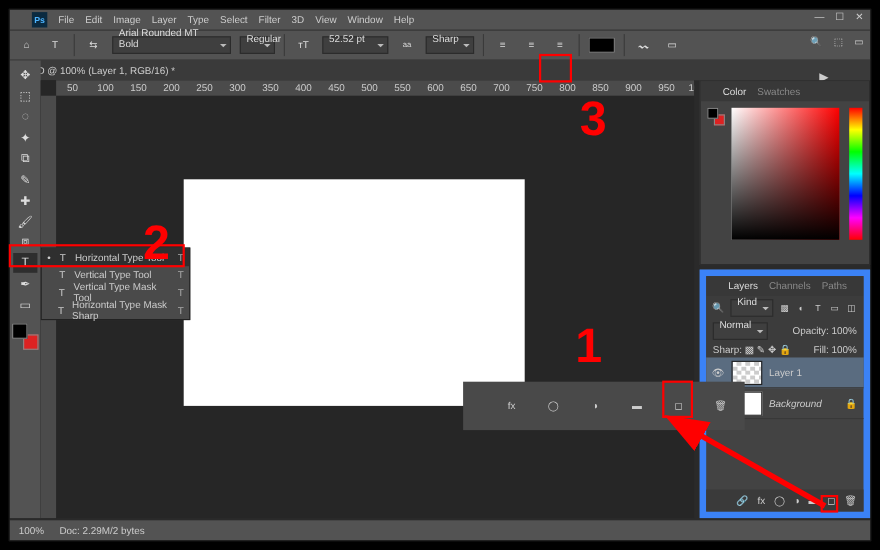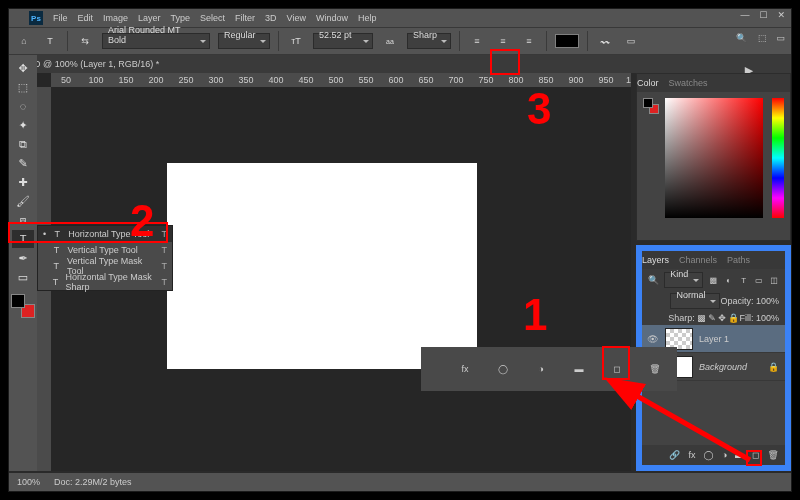--- a/index.html
+++ b/index.html
@@ -29,32 +29,32 @@
 .fgbg .fg { position:absolute; left:1px; top:1px; width:14px; height:14px; background:#000; border:1px solid #888; }
 .flyout { position:absolute; left:28px; top:216px; width:136px; background:#4a4a4a; border:1px solid #222; }
 .flyrow { height:16px; display:flex; align-items:center; padding:0 5px; gap:6px; color:#ddd; font-size:8px; }
 .flyrow.sel { background:#2f2f2f; }
 .flyrow .key { margin-left:auto; color:#aaa; }
 .flyrow .tico { width:10px; text-align:center; }
 .rightdock { position:absolute; right:30px; top:46px; width:24px; display:flex; flex-direction:column; align-items:center; gap:10px; padding-top:6px; }
 .rightdock .ri { width:18px; height:18px; display:flex; align-items:center; justify-content:center; color:#ccc; font-size:11px; }
 .rightdock2 { position:absolute; right:30px; top:280px; width:24px; display:flex; flex-direction:column; align-items:center; gap:10px; padding-top:6px; }
 .colorpanel { position:absolute; right:0; top:64px; width:155px; height:168px; background:#434343; border:1px solid #2c2c2c; }
-.paneltabs { height:18px; display:flex; align-items:center; gap:10px; padding-left:0; background:#383838; font-size:8px; }
+.paneltabs { height:18px; display:flex; align-items:center; gap:10px; padding-left:20px; background:#383838; font-size:8px; }
 .paneltabs .t { color:#888; }
 .paneltabs .t.act { color:#ddd; }
 .picker { position:absolute; left:28px; top:24px; width:98px; height:120px; background:linear-gradient(to top,#000,transparent),linear-gradient(to right,#fff,#f00); }
 .hue { position:absolute; right:6px; top:24px; width:12px; height:120px; background:linear-gradient(to bottom,#f00,#ff0,#0f0,#0ff,#00f,#f0f,#f00); }
 .miniswatch { position:absolute; left:6px; top:24px; width:16px; height:16px; }
 .miniswatch .bg { position:absolute; right:0; bottom:0; width:10px; height:10px; background:#d22; border:1px solid #888; }
 .miniswatch .fg { position:absolute; left:0; top:0; width:10px; height:10px; background:#000; border:1px solid #888; }
 .layerspanel { position:absolute; right:0; top:236px; width:155px; bottom:20px; background:#434343; border:6px solid #3b82f6; }
 .lopts { padding:3px 6px; display:flex; align-items:center; gap:5px; background:#3c3c3c; font-size:8px; }
 .lopts .ico { width:12px; height:12px; display:flex; align-items:center; justify-content:center; font-size:8px; }
-.lopts2 { padding:2px 6px; display:flex; align-items:center; justify-content:flex-end; background:#3c3c3c; font-size:8px; }
+.lopts2 { padding:2px 6px; display:flex; align-items:center; justify-content:space-between; background:#3c3c3c; font-size:8px; }
 .layer { height:28px; display:flex; align-items:center; padding:0 5px; gap:6px; border-bottom:1px solid #383838; font-size:8px; }
 .layer.sel { background:#5a6c80; }
 .layer .eye { width:12px; }
 .layer .thumb { width:28px; height:22px; background:#fff; border:1px solid #222; }
 .layer .thumb.trans { background:repeating-conic-gradient(#ccc 0 25%,#fff 0 50%) 0 0/8px 8px; }
 .layerfoot { position:absolute; bottom:0; left:0; right:0; height:20px; background:#3a3a3a; display:flex; align-items:center; justify-content:flex-end; gap:8px; padding:0 6px; font-size:9px; color:#bbb; }
 .statusbar { position:absolute; left:0; right:0; bottom:0; height:18px; background:#535353; display:flex; align-items:center; padding:0 8px; gap:14px; color:#ccc; font-size:8px; }
 .bigpanel { position:absolute; left:412px; top:338px; width:256px; height:44px; background:#494949; display:flex; align-items:center; justify-content:flex-end; gap:18px; padding:0 12px; color:#ddd; font-size:14px; }
 .bigpanel .bi { width:20px; height:20px; display:flex; align-items:center; justify-content:center; }
 .callout { position:absolute; font-family:Arial; font-weight:bold; color:#ff0000; font-size:44px; }
@@ -85,21 +85,21 @@
       <span>✕</span>
     </div>
   </div>
 
   <div class="optbar">
     <div class="ico">⌂</div>
     <div class="ico">T</div>
     <div class="divider"></div>
     <div class="ico">⇆</div>
     <div class="dd" style="width:108px">Arial Rounded MT Bold</div>
-    <div class="dd" style="width:52px">Regular</div>
+    <div class="dd" style="width:32px">Regular</div>
     <div class="divider"></div>
     <div class="ico">тT</div>
     <div class="dd" style="width:60px">52.52 pt</div>
     <div class="ico" style="font-size:7px">aa</div>
     <div class="dd" style="width:44px">Sharp</div>
     <div class="divider"></div>
     <div class="ico">≡</div>
     <div class="ico">≡</div>
     <div class="ico">≡</div>
     <div class="divider"></div>

